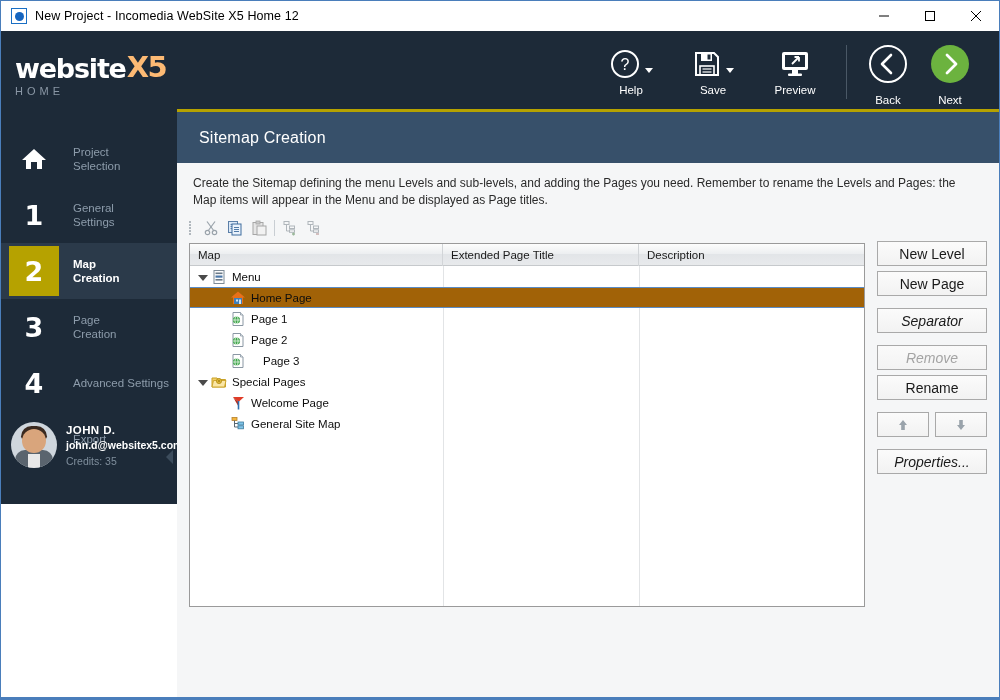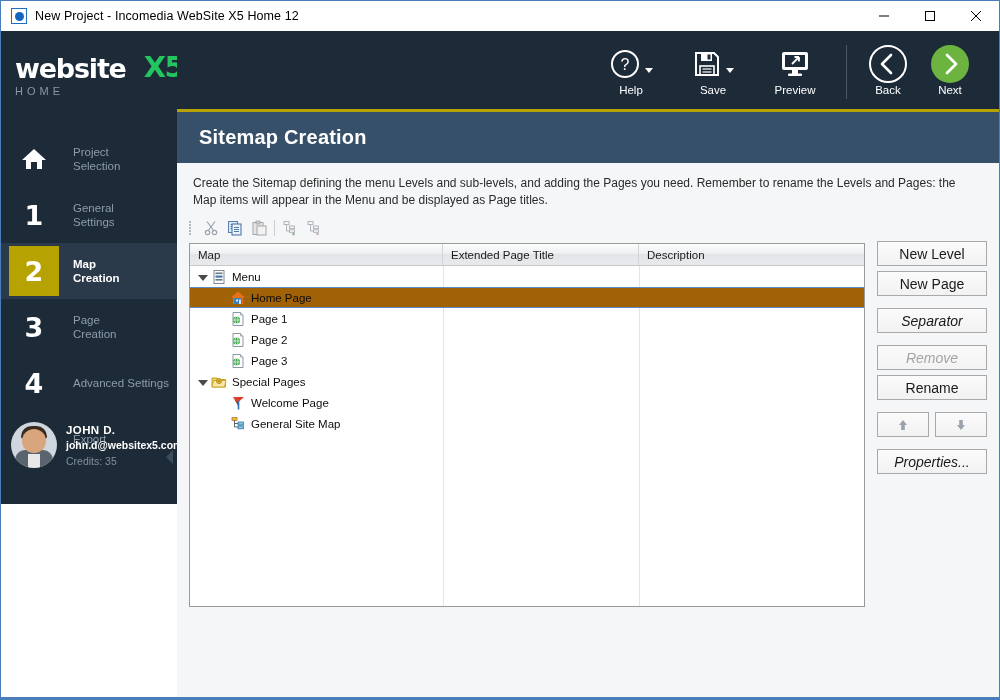--- a/index.html
+++ b/index.html
@@ -55,22 +55,22 @@
   .logo-wrap {
     height: 80px; padding: 22px 0 0 14px;
   }
   .logo-main { display: flex; align-items: flex-end; }
   .logo-website {
     font-size: 27px; font-weight: bold; color: #ffffff;
     letter-spacing: -1.2px; line-height: 1;
     font-family: "DejaVu Sans", sans-serif;
   }
   .logo-x5 {
-    font-size: 29px; font-weight: bold; color: #22c55e;
-    letter-spacing: -1.5px; line-height: 1; margin-left: 18px;
+    font-size: 29px; font-weight: bold; color: #fdba74;
+    letter-spacing: -1.5px; line-height: 1; margin-left: 1px;
     font-family: "DejaVu Sans", sans-serif;
   }
   .logo-home {
     font-size: 11px; color: #8a97a5; letter-spacing: 4px;
     text-align: left; padding-right: 26px; margin-top: 3px;
   }
 
   .nav { margin-top: 20px; }
   .nav-item {
     position: relative; height: 56px;
@@ -161,32 +161,32 @@
   .tb-caret {
     width: 0; height: 0; margin-left: 5px; margin-top: 12px;
     border-left: 4px solid transparent; border-right: 4px solid transparent;
     border-top: 5px solid #ffffff;
   }
   .tb-sep {
     width: 1px; height: 54px; background: #4a5866; margin: 6px 10px 0 10px;
   }
   .tb-round {
     display: flex; flex-direction: column; align-items: center;
-    width: 62px; padding-top: 6px;
+    width: 62px; padding-top: 6px; gap: 10px;
   }
 
   
   .pagetitle {
     position: absolute; left: 176px; top: 111px;
     width: 822px; height: 51px;
     background: #37506a;
     display: flex; align-items: center;
   }
   .pagetitle span {
-    margin-left: 22px; font-size: 20px; color: #ffffff; letter-spacing: 0.2px; font-weight: bold;
+    margin-left: 22px; font-size: 16px; color: #ffffff; letter-spacing: 0.2px;
   }
 
   
   .content {
     position: absolute; left: 176px; top: 162px;
     width: 822px; height: 536px;
     background: #f5f6f7;
   }
   .descr {
     position: absolute; left: 16px; top: 12px; width: 780px;
@@ -568,21 +568,21 @@
               <path d="M3 1.5 H10.5 L13 4 V14.5 H3 Z" fill="#ffffff" stroke="#8a97a3" stroke-width="1"></path>
               <path d="M10.5 1.5 V4 H13" fill="#e4e9ee" stroke="#8a97a3" stroke-width="0.8"></path>
               <circle cx="6.5" cy="9" r="3.6" fill="#3fa64a"></circle>
               <ellipse cx="6.5" cy="9" rx="1.6" ry="3.6" fill="none" stroke="#ffffff" stroke-width="0.7"></ellipse>
               <line x1="2.9" y1="9" x2="10.1" y2="9" stroke="#ffffff" stroke-width="0.7"></line>
             </svg>
           </div>
           <div class="tlabel">Page 2</div>
         </div>
 
-        <div class="trow" style="padding-left:40px;">
+        <div class="trow" style="padding-left:40px;gap:12px;">
           <div class="ticon">
             <svg width="16" height="16" viewBox="0 0 16 16">
               <path d="M3 1.5 H10.5 L13 4 V14.5 H3 Z" fill="#ffffff" stroke="#8a97a3" stroke-width="1"></path>
               <path d="M10.5 1.5 V4 H13" fill="#e4e9ee" stroke="#8a97a3" stroke-width="0.8"></path>
               <circle cx="6.5" cy="9" r="3.6" fill="#3fa64a"></circle>
               <ellipse cx="6.5" cy="9" rx="1.6" ry="3.6" fill="none" stroke="#ffffff" stroke-width="0.7"></ellipse>
               <line x1="2.9" y1="9" x2="10.1" y2="9" stroke="#ffffff" stroke-width="0.7"></line>
             </svg>
           </div>
           <div class="tlabel">Page 3</div>

